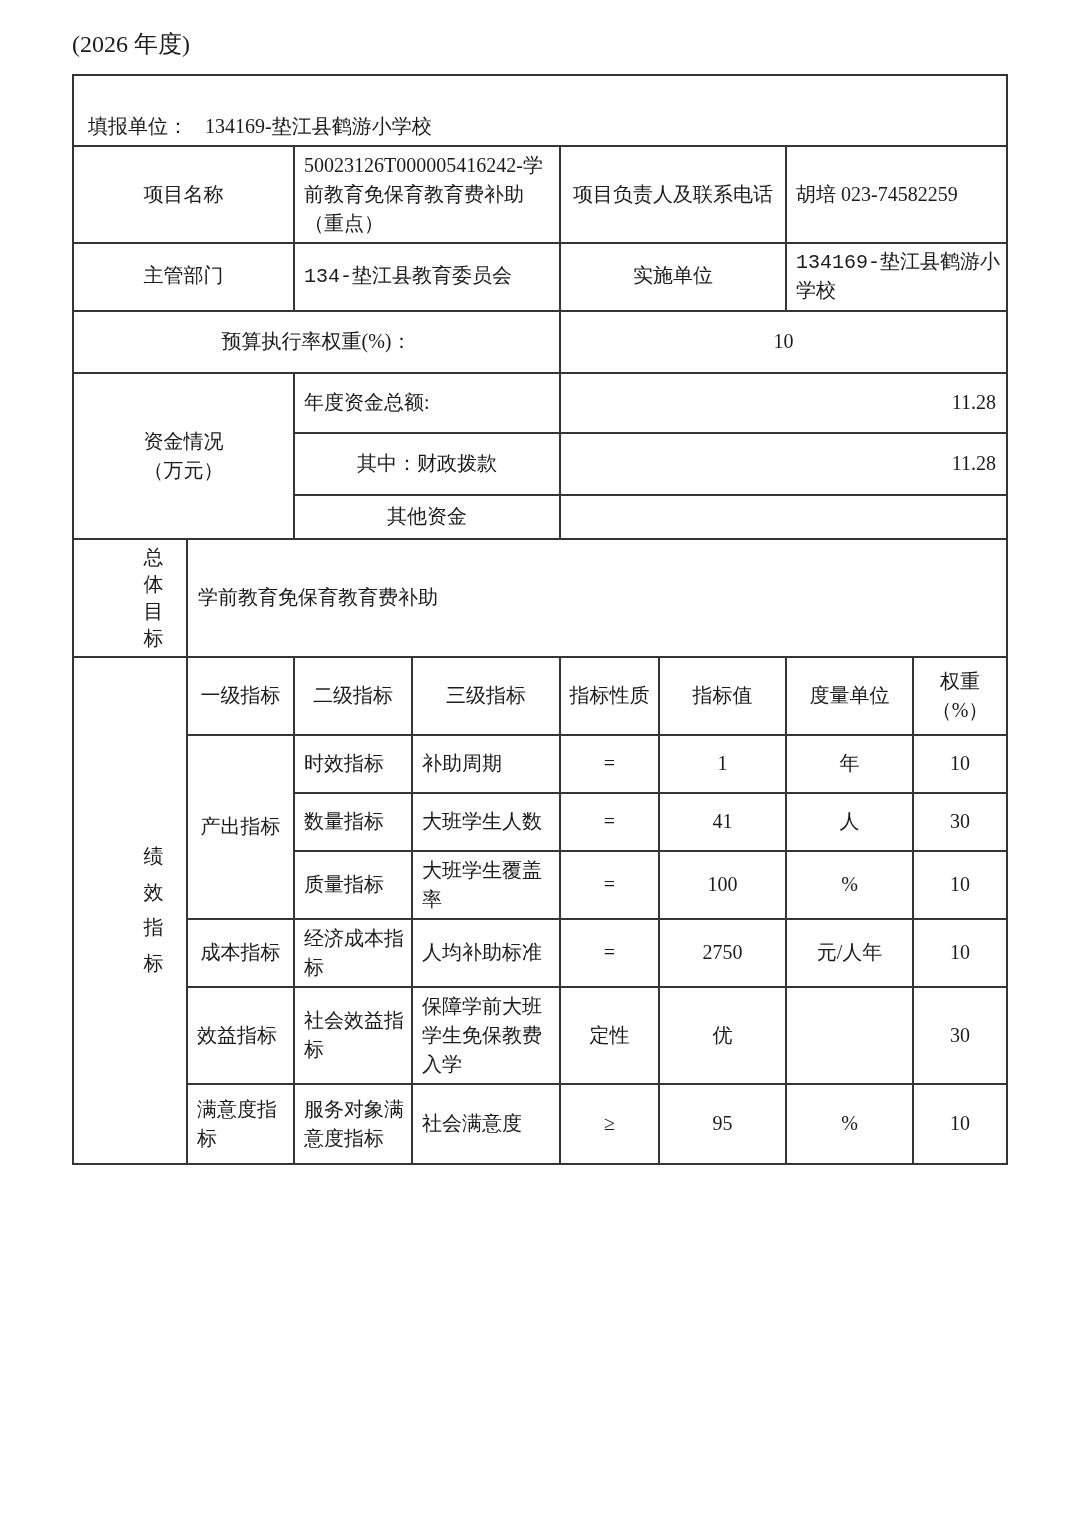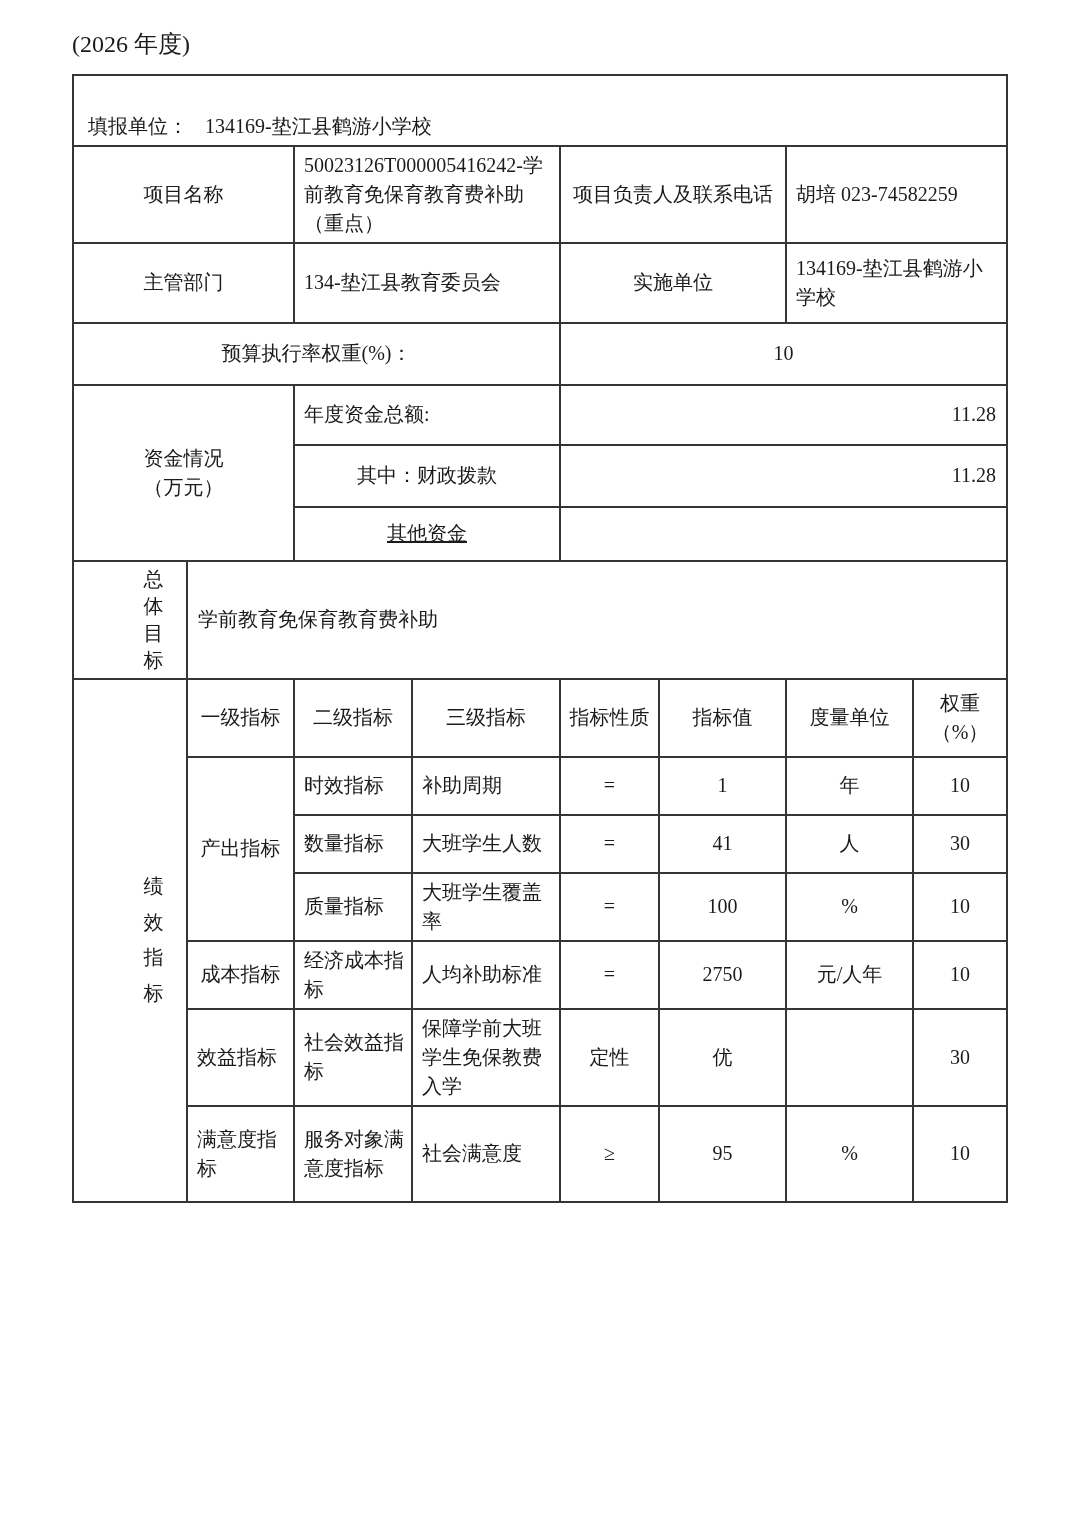--- a/index.html
+++ b/index.html
@@ -59,33 +59,33 @@
     width: 1.1em;
     word-break: break-all;
     text-align: center;
     vertical-align: middle;
     margin-left: 47px;
   }
   .vert-goal span { line-height: 1.35; }
   .vert-perf span { line-height: 1.78; }
   tr.r1  { height: 62px; }
   tr.r2  { height: 86px; }
-  tr.r3  { height: 80px; }
+  tr.r3  { height: 68px; font-family: Liberation Mono, monospace; }
   tr.r4  { height: 62px; }
   tr.r5  { height: 60px; }
   tr.r6  { height: 62px; }
-  tr.r7  { height: 54px; text-decoration: underline; }
+  tr.r7  { height: 44px; }
   tr.r8  { height: 114px; }
   tr.r9  { height: 78px; }
   tr.r10 { height: 58px; }
   tr.r11 { height: 58px; }
   tr.r12 { height: 55px; }
   tr.r13 { height: 62px; border-radius: 14px; }
   tr.r14 { height: 85px; }
-  tr.r15 { height: 96px; border-radius: 16px; }
+  tr.r15 { height: 80px; border-radius: 16px; }
 </style>
 </head>
 <body>
 
 <div class="page">
 
   <div class="doc-subtitle">(2026 年度)</div>
 
   <table class="main">
     <colgroup>

